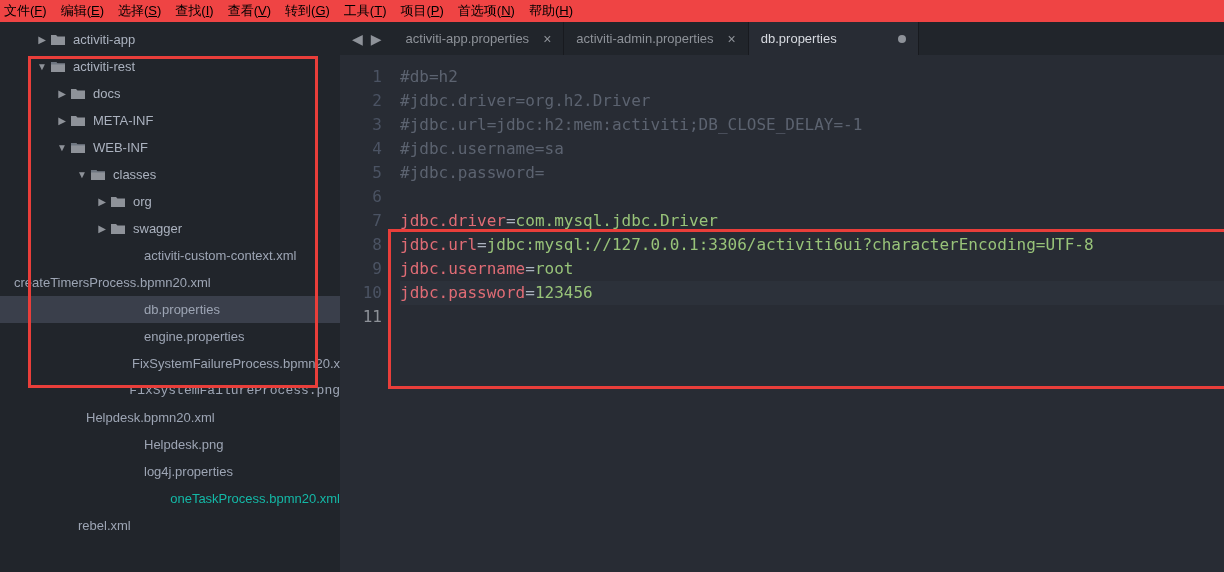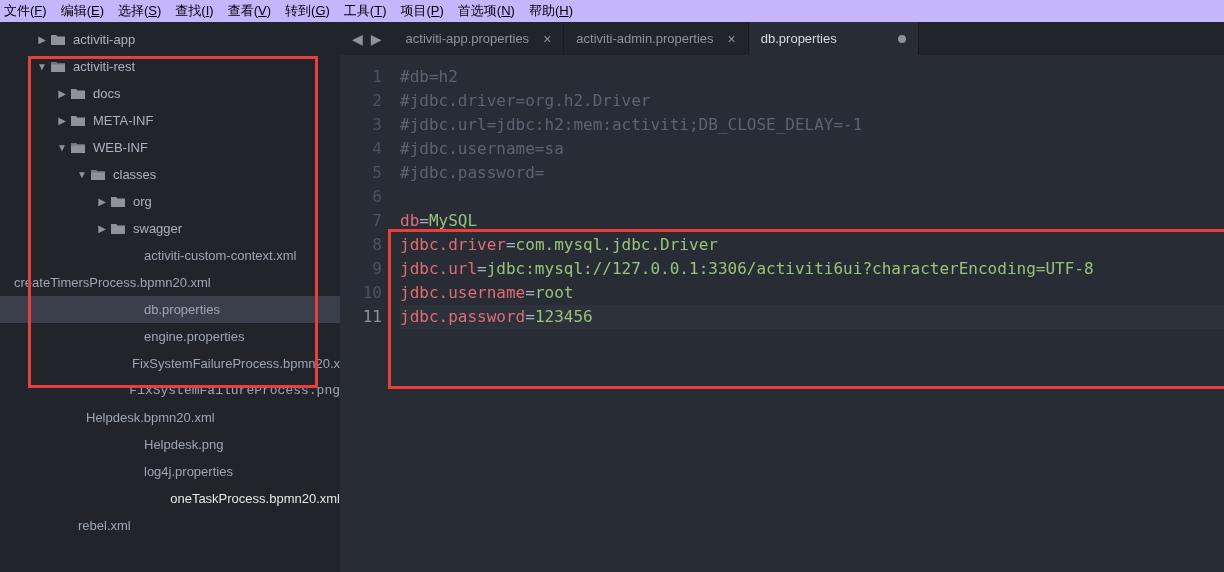--- a/index.html
+++ b/index.html
@@ -1,17 +1,17 @@
 <!DOCTYPE html>
 <html><head>
 <meta charset="utf-8">
 <style>
 * { margin:0; padding:0; box-sizing:border-box; }
 body { font-family: -apple-system, Arial, sans-serif; background:#1e2227; color:#aab2bf; width:1224px; height:572px; overflow:hidden; font-size:13px; }
-.menubar { background:#c4b5fd; color:#000; height:22px; display:flex; align-items:center; padding:0 4px; font-size:13px; }
+.menubar { background:#ef4444; color:#000; height:22px; display:flex; align-items:center; padding:0 4px; font-size:13px; }
 .menubar span { margin-right:14px; cursor:default; }
 .menubar u { text-decoration:underline; }
 .main { display:flex; height:calc(100% - 22px); }
 .sidebar { width:340px; background:#21252b; overflow:hidden; position:relative; }
 .redbox-left { position:absolute; top:34px; left:28px; width:290px; height:332px; border:3px solid #e93e3a; pointer-events:none; z-index:5; }
 .tree { padding-top:4px; }
 .tree-item { display:flex; align-items:center; height:27px; cursor:default; white-space:nowrap; color:#abb2bf; }
 .tree-item.selected { background:#3a3f4b; }
 .twisty { width:12px; text-align:center; margin-right:2px; font-size:10px; color:#8e9299; }
 .folder-icon { width:16px; height:13px; margin-right:7px; }
@@ -148,21 +148,21 @@
         <div class="tree-item" style="padding-left: 130px; font-size: 13px; color: rgb(157, 165, 180);">
           <span class="twisty"></span>
           <span class="label" style="color: rgb(157, 165, 180);">Helpdesk.png</span>
         </div>
         <div class="tree-item" style="padding-left: 130px; font-size: 13px; color: rgb(157, 165, 180);">
           <span class="twisty"></span>
           <span class="label" style="color: rgb(157, 165, 180);">log4j.properties</span>
         </div>
         <div class="tree-item" style="padding-left: 130px; font-size: 13px; color: rgb(157, 165, 180);">
           <span class="twisty"></span>
-          <span class="label" style="color: #e5e5e5; margin-left: 28px;">oneTaskProcess.bpmn20.xml</span>
+          <span class="label" style="color: #14b8a6; margin-left: 28px;">oneTaskProcess.bpmn20.xml</span>
         </div>
         <div class="tree-item" style="padding-left: 64px; font-size: 13px; color: rgb(157, 165, 180);">
           <span class="twisty"></span>
           <span class="label" style="color: rgb(157, 165, 180);">rebel.xml</span>
         </div>
       </div>
   </div>
 
   <div class="editor">
     <div class="tabbar">
@@ -200,21 +200,20 @@
           <div>10</div>
           <div class="active">11</div>
         </div>
       <div class="lines" id="lines">
           <div class="line"><span class="c-gray">#db=h2</span></div>
           <div class="line"><span class="c-gray">#jdbc.driver=org.h2.Driver</span></div>
           <div class="line"><span class="c-gray">#jdbc.url=jdbc:h2:mem:activiti;DB_CLOSE_DELAY=-1</span></div>
           <div class="line"><span class="c-gray">#jdbc.username=sa</span></div>
           <div class="line"><span class="c-gray">#jdbc.password=</span></div>
           <div class="line"></div>
-          <div class="line"><span class="c-red">db</span><span class="c-white">=</span><span class="c-green">MySQL</span></div>
           <div class="line"><span class="c-red">jdbc.driver</span><span class="c-white">=</span><span class="c-green">com.mysql.jdbc.Driver</span></div>
           <div class="line"><span class="c-red">jdbc.url</span><span class="c-white">=</span><span class="c-green">jdbc:mysql://127.0.0.1:3306/activiti6ui?characterEncoding=UTF-8</span></div>
           <div class="line"><span class="c-red">jdbc.username</span><span class="c-white">=</span><span class="c-green">root</span></div>
           <div class="line hl"><span class="c-red">jdbc.password</span><span class="c-white">=</span><span class="c-green">123456</span></div>
         </div>
     </div>
   </div>
 </div>
 
 </body></html>

